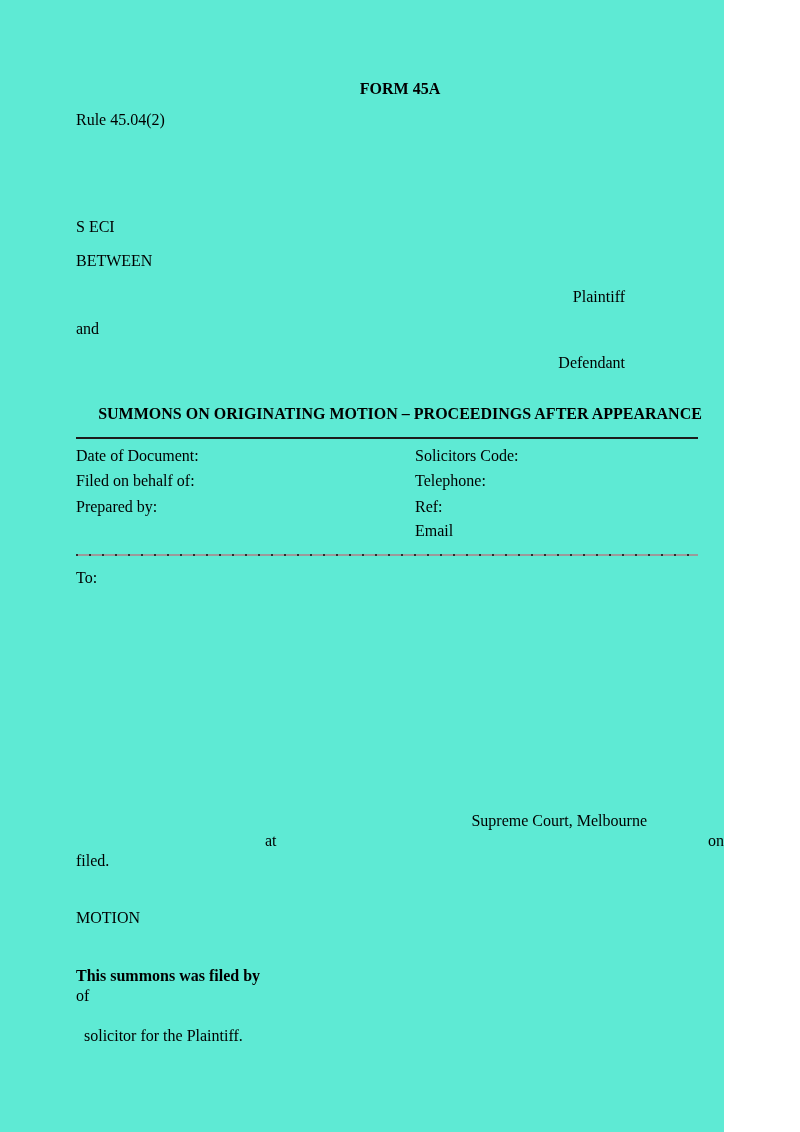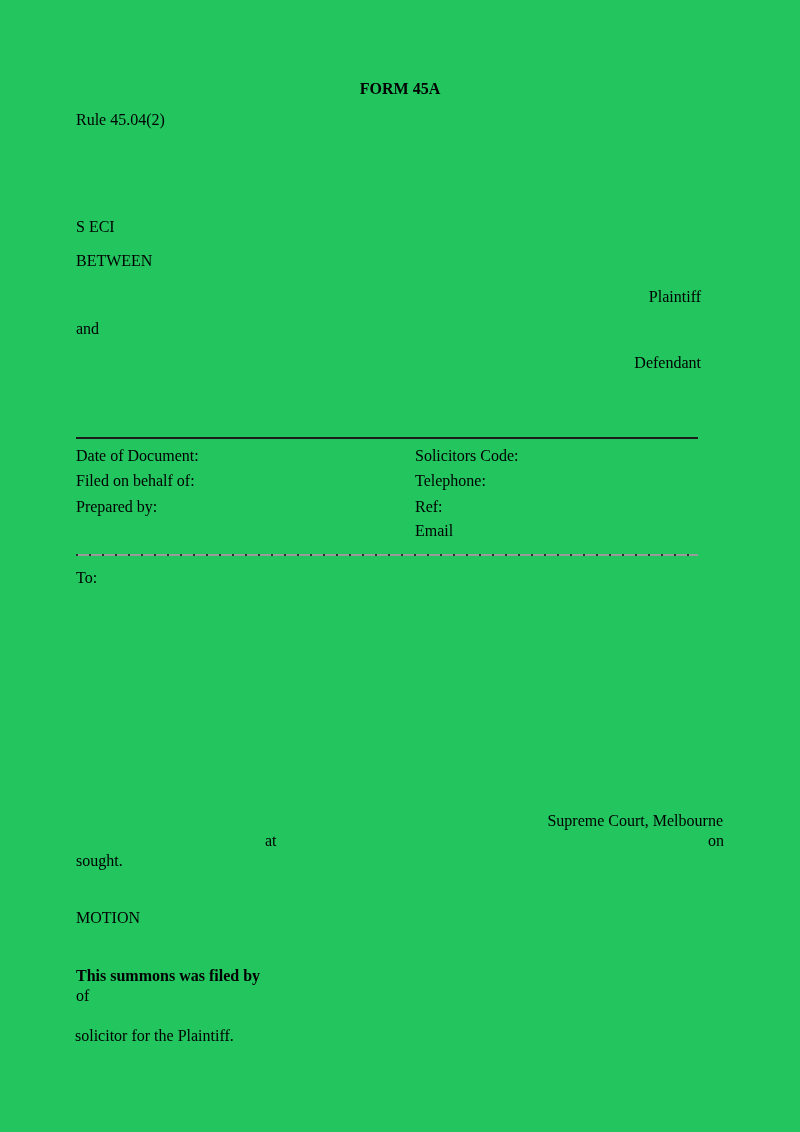--- a/index.html
+++ b/index.html
@@ -2,27 +2,28 @@
 <html><head>
 <meta charset="utf-8">
 <style>
   html, body {
     margin: 0;
     padding: 0;
     background: #ffffff;
   }
   .page {
     position: relative;
-    width: 800px;
+    width: 696px;
     height: 1132px;
-    background: #22c55e;
+    background: #5eead4;
     font-family: "Liberation Serif", "DejaVu Serif", serif;
     font-size: 16px;
     color: #000000;
     overflow: hidden;
+    padding-left: 28px;
   }
   .abs { position: absolute; line-height: 20px; white-space: nowrap; text-align: right; }
   .bold { font-weight: bold; }
   .center { left: 0; width: 800px; text-align: center; }
 
   
   .form-number   { top: 79px; }
   .rule-ref      { top: 110px; left: 76px; }
   .court-name    { top: 143px; left: 76px; }
   .proceeding-no { top: 217px; left: 76px; }
@@ -68,34 +69,35 @@
   .hearing-l1 { top: 811px; left: 76px; }
   .hearing-l1-right { top: 811px; right: 77px; }
   .hearing-l2 { top: 831px; left: 76px; }
   .hearing-at   { position: absolute; left: 189px; top: 0; }
   .hearing-rest { position: absolute; left: 289px; top: 0; }
   .hearing-l3 { top: 851px; left: 76px; }
 
   .filed-label    { top: 908px;  left: 76px; }
   .filed-by-text  { top: 966px;  left: 76px; font-weight: bold; }
   .of-label       { top: 986px;  left: 76px; }
-  .solicitor-text { top: 1026px; left: 75px; }
+  .solicitor-text { top: 1026px; left: 84px; }
 </style>
 </head>
 <body>
 
 <div class="page">
 
   <div class="abs center bold form-number">FORM 45A</div>
   <div class="abs rule-ref">Rule 45.04(2)</div>
   <div class="abs proceeding-no">S ECI</div>
   <div class="abs between">BETWEEN</div>
   <div class="abs plaintiff">Plaintiff</div>
   <div class="abs and-label">and</div>
   <div class="abs defendant">Defendant</div>
+  <div class="abs center bold doc-title">SUMMONS ON ORIGINATING MOTION – PROCEEDINGS AFTER APPEARANCE</div>
 
   <div class="rule-line"></div>
 
   <div class="cell c-l r0">Date of Document:</div>
   <div class="cell c-l r1">Filed on behalf of:</div>
   <div class="cell c-l r2">Prepared by:</div>
 
   <div class="cell c-r r0">Solicitors Code:</div>
   <div class="cell c-r r1">Telephone:</div>
   <div class="cell c-r r2">Ref:</div>
@@ -104,20 +106,20 @@
   <div class="dash-line"></div>
 
   <div class="abs to-label">To:</div>
 
 
   <div class="abs hearing-l1-right">Supreme Court, Melbourne</div>
   <div class="abs hearing-l2" style="width:648px;">
     <span>on</span>
     <span class="hearing-at">at</span>
   </div>
-  <div class="abs hearing-l3">sought.</div>
+  <div class="abs hearing-l3">filed.</div>
 
   <div class="abs filed-label">MOTION</div>
   <div class="abs filed-by-text">This summons was filed by</div>
   <div class="abs of-label">of</div>
   <div class="abs solicitor-text">solicitor for the Plaintiff.</div>
 
 </div>
 
 </body></html>

